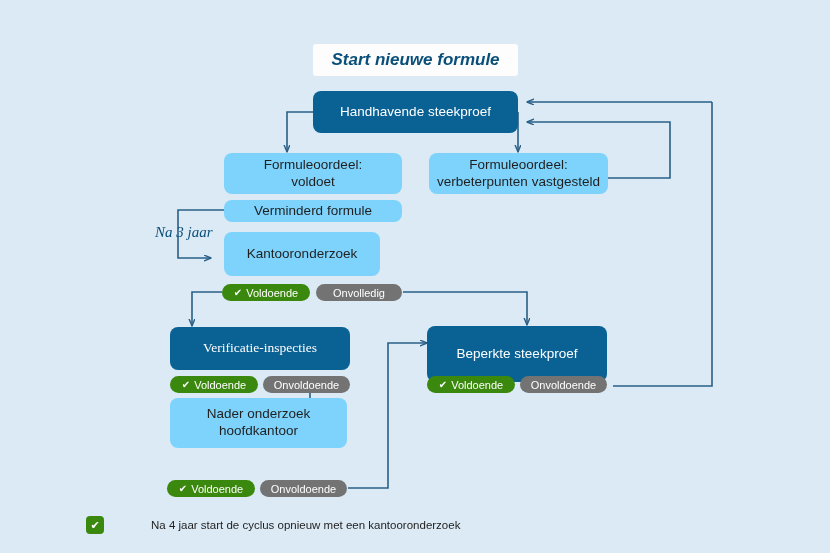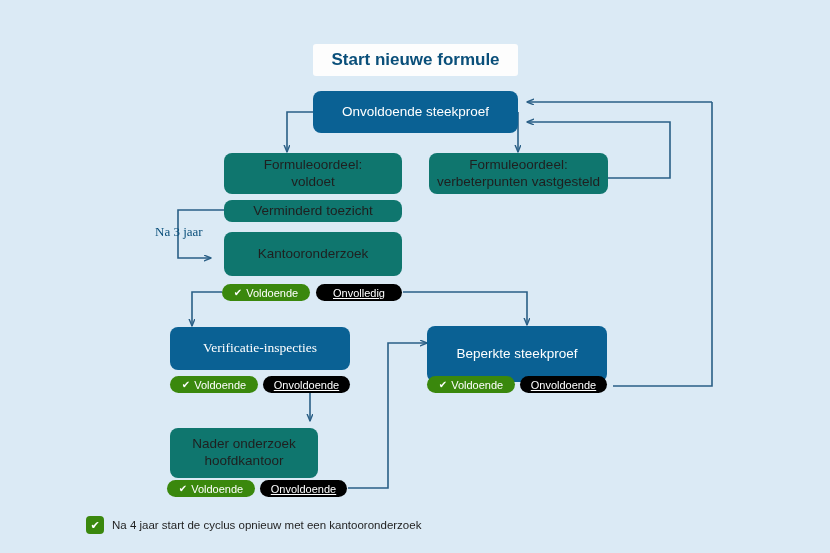--- a/index.html
+++ b/index.html
@@ -9,41 +9,41 @@
     font-family:"Liberation Sans", sans-serif;
     overflow:hidden;
     position:relative;
   }
   #stage{position:absolute;inset:0;}
   svg#wires{position:absolute;left:0;top:0;width:830px;height:553px;pointer-events:none;}
 
   .node{position:absolute;box-sizing:border-box;border-radius:8px;
         display:flex;align-items:center;justify-content:center;text-align:center;
         line-height:1.25;}
-  .node.white{background:#0f766e;color:#1f1f1f;font-size:13.5px;}
+  .node.white{background:#7dd3fc;color:#1f1f1f;font-size:13.5px;}
   .node.blue{background:#0a6194;color:#ffffff;font-size:13.5px;}
 
   .title-box{position:absolute;background:#fdfdfd;border-radius:3px;
         display:flex;align-items:center;justify-content:center;
-        color:#0a4f7a;font-size:17px;font-weight:bold;}
+        color:#0a4f7a;font-size:17px;font-weight:bold;font-style:italic;}
 
   .badge{position:absolute;box-sizing:border-box;border-radius:9px;height:17px;
         display:flex;align-items:center;justify-content:center;gap:4px;
         color:#fff;font-size:11px;padding:0 9px;white-space:nowrap;}
   .badge.green{background:#3a880d;}
-  .badge.blue{background:#000000;text-decoration:underline;}
+  .badge.blue{background:#737373;}
   .badge .tick{font-size:10px;line-height:1;}
 
-  .label-italic{position:absolute;color:#0a4f7a;font-size:13px;
+  .label-italic{position:absolute;color:#0a4f7a;font-size:15px;font-style:italic;
         font-family:"Liberation Serif", serif;white-space:nowrap;}
 
   .legend{position:absolute;display:flex;align-items:center;gap:8px;}
   .legend .chip{width:18px;height:18px;border-radius:4px;background:#3a880d;
         color:#fff;display:flex;align-items:center;justify-content:center;font-size:11px;}
-  .legend .txt{color:#1f1f1f;font-size:11.5px;white-space:nowrap;}
+  .legend .txt{color:#1f1f1f;font-size:11.5px;white-space:nowrap;margin-left:39px;}
 </style>
 </head>
 <body>
 
 <div id="stage">
 
   <svg id="wires" viewBox="0 0 830 553">
     <defs>
       <marker id="arr" markerWidth="9" markerHeight="9" refX="7.4" refY="3.2" orient="auto" markerUnits="userSpaceOnUse">
         <path d="M0.6,0.4 L7.4,3.2 L0.6,6.0" fill="none" stroke="#2a5f86" stroke-width="1.4" stroke-linecap="round" stroke-linejoin="round"></path>
@@ -68,31 +68,31 @@
 
       <path d="M310,393 L310,421" marker-end="url(#arr)"></path>
 
       <path d="M348,488 L388,488 L388,343 L427,343" marker-end="url(#arr)"></path>
 
     </g>
   </svg>
 
   <div class="title-box" style="left:313px;top:44px;width:205px;height:32px;">Start nieuwe formule</div>
 
-  <div class="node blue" style="left:313px;top:91px;width:205px;height:42px;">Onvoldoende steekproef</div>
+  <div class="node blue" style="left:313px;top:91px;width:205px;height:42px;">Handhavende steekproef</div>
 
   <div class="node white" style="left:224px;top:153px;width:178px;height:41px;white-space:pre-line;">Formuleoordeel:
 voldoet</div>
 
   <div class="node white" style="left:429px;top:153px;width:179px;height:41px;white-space:pre-line;">Formuleoordeel:
 verbeterpunten vastgesteld</div>
 
-  <div class="node white" style="left:224px;top:200px;width:178px;height:22px;">Verminderd toezicht</div>
+  <div class="node white" style="left:224px;top:200px;width:178px;height:22px;">Verminderd formule</div>
 
-  <div class="node white" style="left:224px;top:232px;width:178px;height:44px;">Kantooronderzoek</div>
+  <div class="node white" style="left:224px;top:232px;width:156px;height:44px;">Kantooronderzoek</div>
 
   <div class="badge green" style="left:222px;top:284px;width:88px;">
     <span class="tick">✔</span>
     <span>Voldoende</span>
   </div>
   <div class="badge blue" style="left:316px;top:284px;width:86px;">
     <span>Onvolledig</span>
   </div>
 
   <div class="label-italic" style="left:155px;top:224px;">Na 3 jaar</div>
@@ -110,21 +110,21 @@
   <div class="node blue" style="left:427px;top:326px;width:180px;height:56px;">Beperkte steekproef</div>
 
   <div class="badge green" style="left:427px;top:376px;width:88px;">
     <span class="tick">✔</span>
     <span>Voldoende</span>
   </div>
   <div class="badge blue" style="left:520px;top:376px;width:87px;">
     <span>Onvoldoende</span>
   </div>
 
-  <div class="node white" style="left:170px;top:428px;width:148px;height:50px;white-space:pre-line;">Nader onderzoek
+  <div class="node white" style="left:170px;top:398px;width:177px;height:50px;white-space:pre-line;">Nader onderzoek
 hoofdkantoor</div>
 
   <div class="badge green" style="left:167px;top:480px;width:88px;">
     <span class="tick">✔</span>
     <span>Voldoende</span>
   </div>
   <div class="badge blue" style="left:260px;top:480px;width:87px;">
     <span>Onvoldoende</span>
   </div>
 

